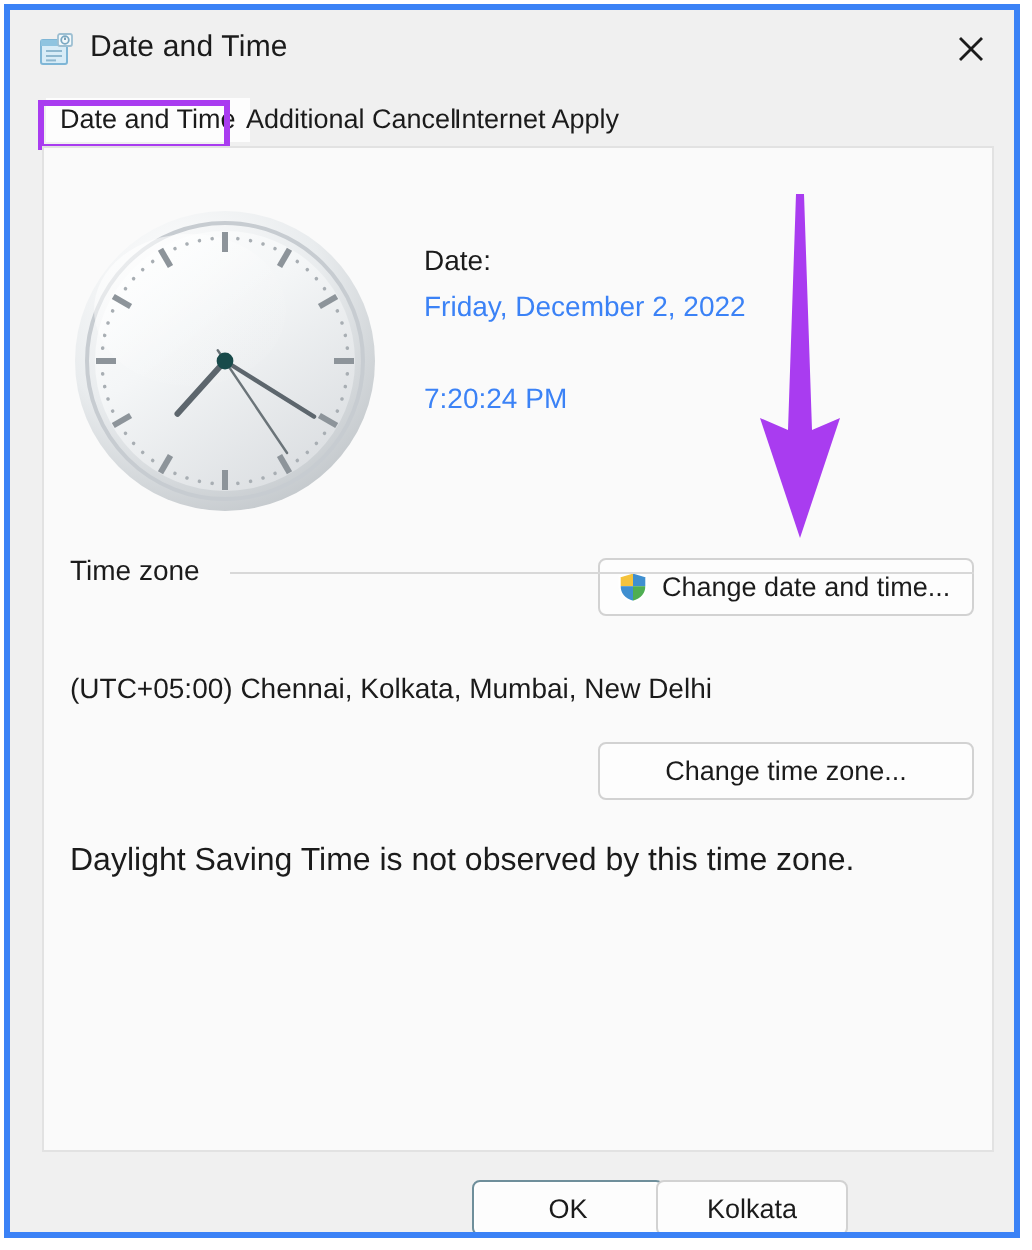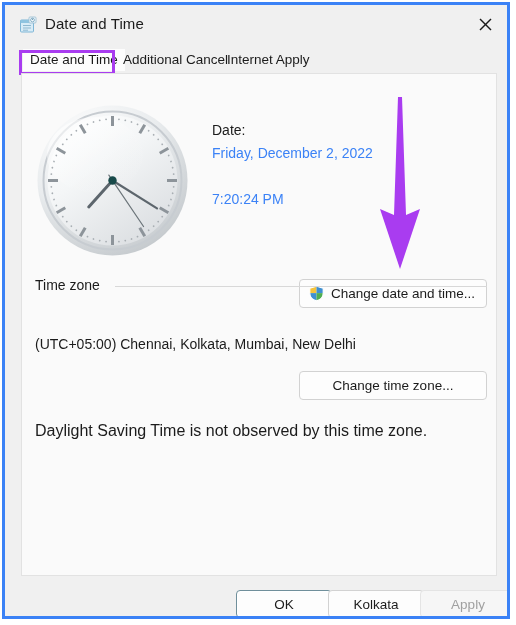--- a/index.html
+++ b/index.html
@@ -439,23 +439,20 @@
 
     <div class="dst-text">Daylight Saving Time is not observed by this time zone.</div>
   </div>
 
   <div class="btn footer-btn default btn-ok">
     <span>OK</span>
   </div>
   <div class="btn footer-btn btn-cancel">
     <span>Kolkata</span>
   </div>
-  <div class="btn footer-btn disabled btn-apply">
-    <span>Apply</span>
-  </div>
 
   <div class="arrow-annotation">
     <svg width="60" height="172" viewBox="0 0 60 172">
       <polygon points="28,0 32,0 36,118 50,112 30,172 10,112 24,118" fill="#a93cf0"></polygon>
     </svg>
   </div>
 
 </div>
 
 </body></html>

